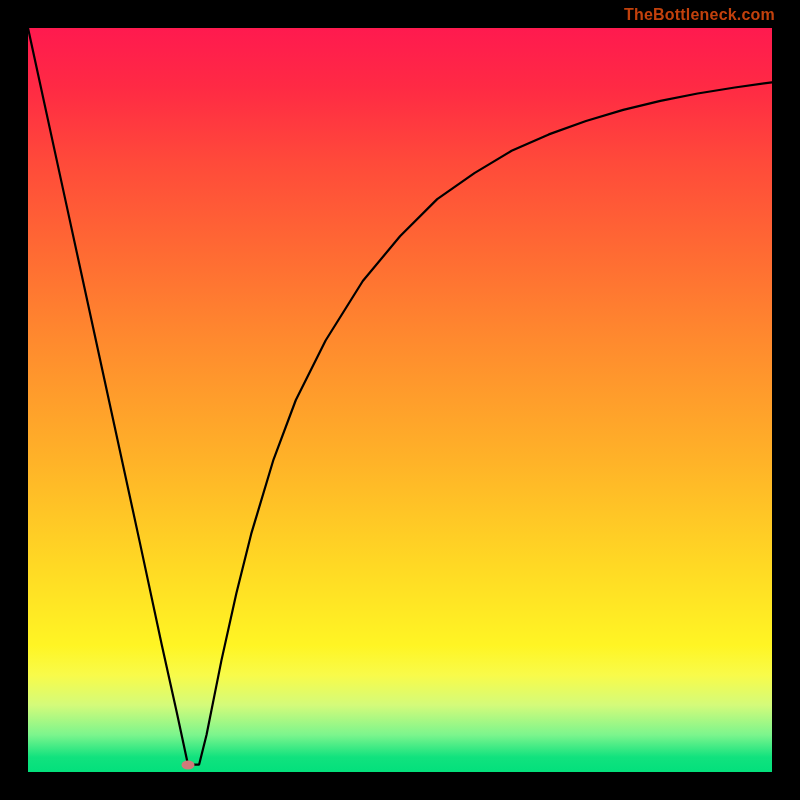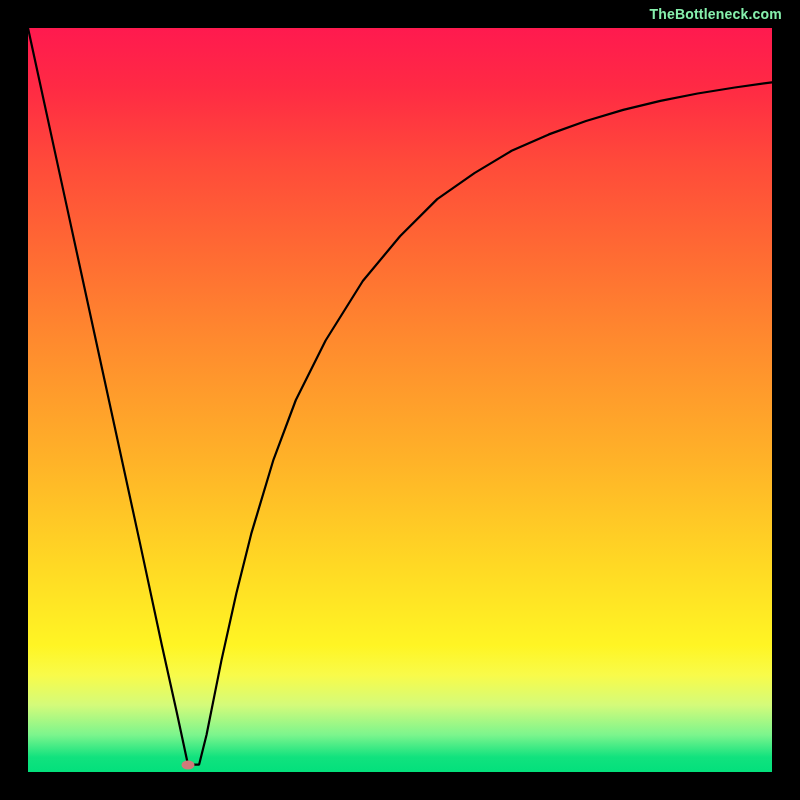--- a/index.html
+++ b/index.html
@@ -34,23 +34,23 @@
       #fff524 83%,
       #f8fb4a 87%,
       #d4fb7a 91%,
       #7cf58d 95%,
       #11e27e 98%,
       #03e07c 100%);
   }
   .attribution {
     position: absolute;
     top: 6px;
-    right: 18px;
-    color: #86efac;
-    font-size: 14px;
+    right: 25px;
+    color: #c2410c;
+    font-size: 16px;
     font-weight: 600;
     letter-spacing: 0.2px;
   }
   svg.curve {
     position: absolute;
     left: 0;
     top: 0;
     width: 744px;
     height: 744px;
   }

